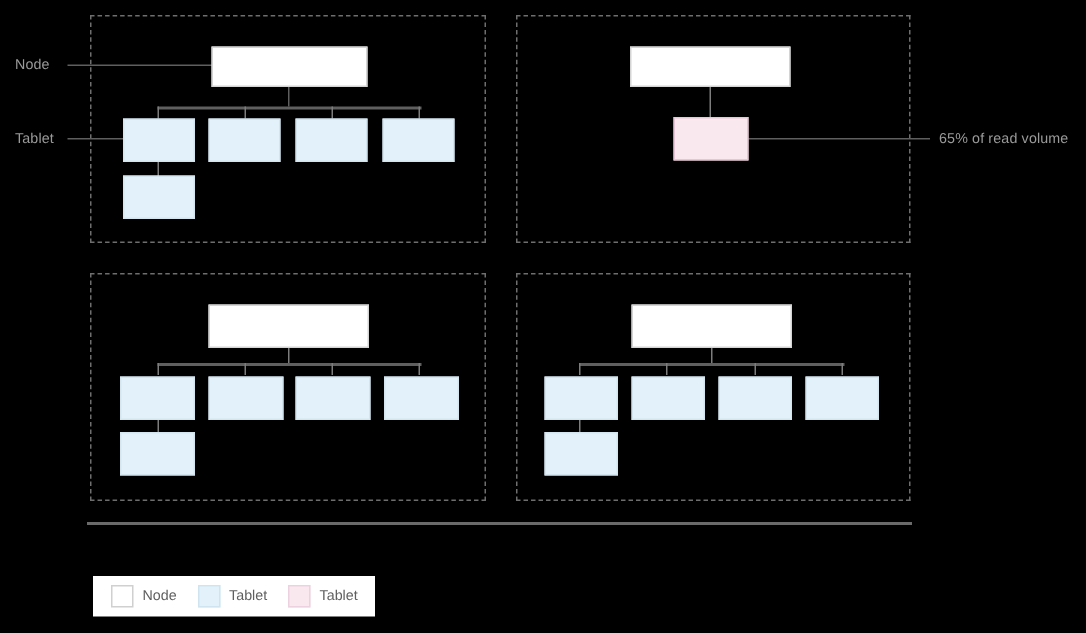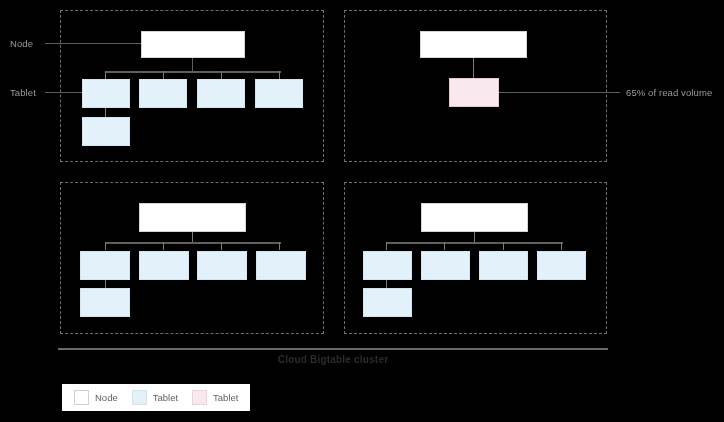--- a/index.html
+++ b/index.html
@@ -193,21 +193,20 @@
   <div class="line-thin-v" style="left:503px; top:242px; height:8px;"></div>
   <div class="line-thin-v" style="left:561px; top:242px; height:8px;"></div>
   <div class="box box-tablet" style="left:363px; top:251px; width:49px; height:29px;"></div>
   <div class="box box-tablet" style="left:421px; top:251px; width:49px; height:29px;"></div>
   <div class="box box-tablet" style="left:479px; top:251px; width:49px; height:29px;"></div>
   <div class="box box-tablet" style="left:537px; top:251px; width:49px; height:29px;"></div>
   <div class="line-thin-v" style="left:386px; top:280px; height:10px;"></div>
   <div class="box box-tablet" style="left:363px; top:288px; width:49px; height:29px;"></div>
 
   <div id="cluster-divider"></div>
-  <div id="cluster-caption">Cloud Bigtable cluster</div>
 
   <div id="legend">
 
     <div class="legend-item">
       <span class="legend-swatch" style="background:#ffffff; border-color:#d0d0d0;"></span>
       <span class="legend-text">Node</span>
     </div>
 
     <div class="legend-item">
       <span class="legend-swatch" style="background:#e3f2fa; border-color:#cfe4ef;"></span>

